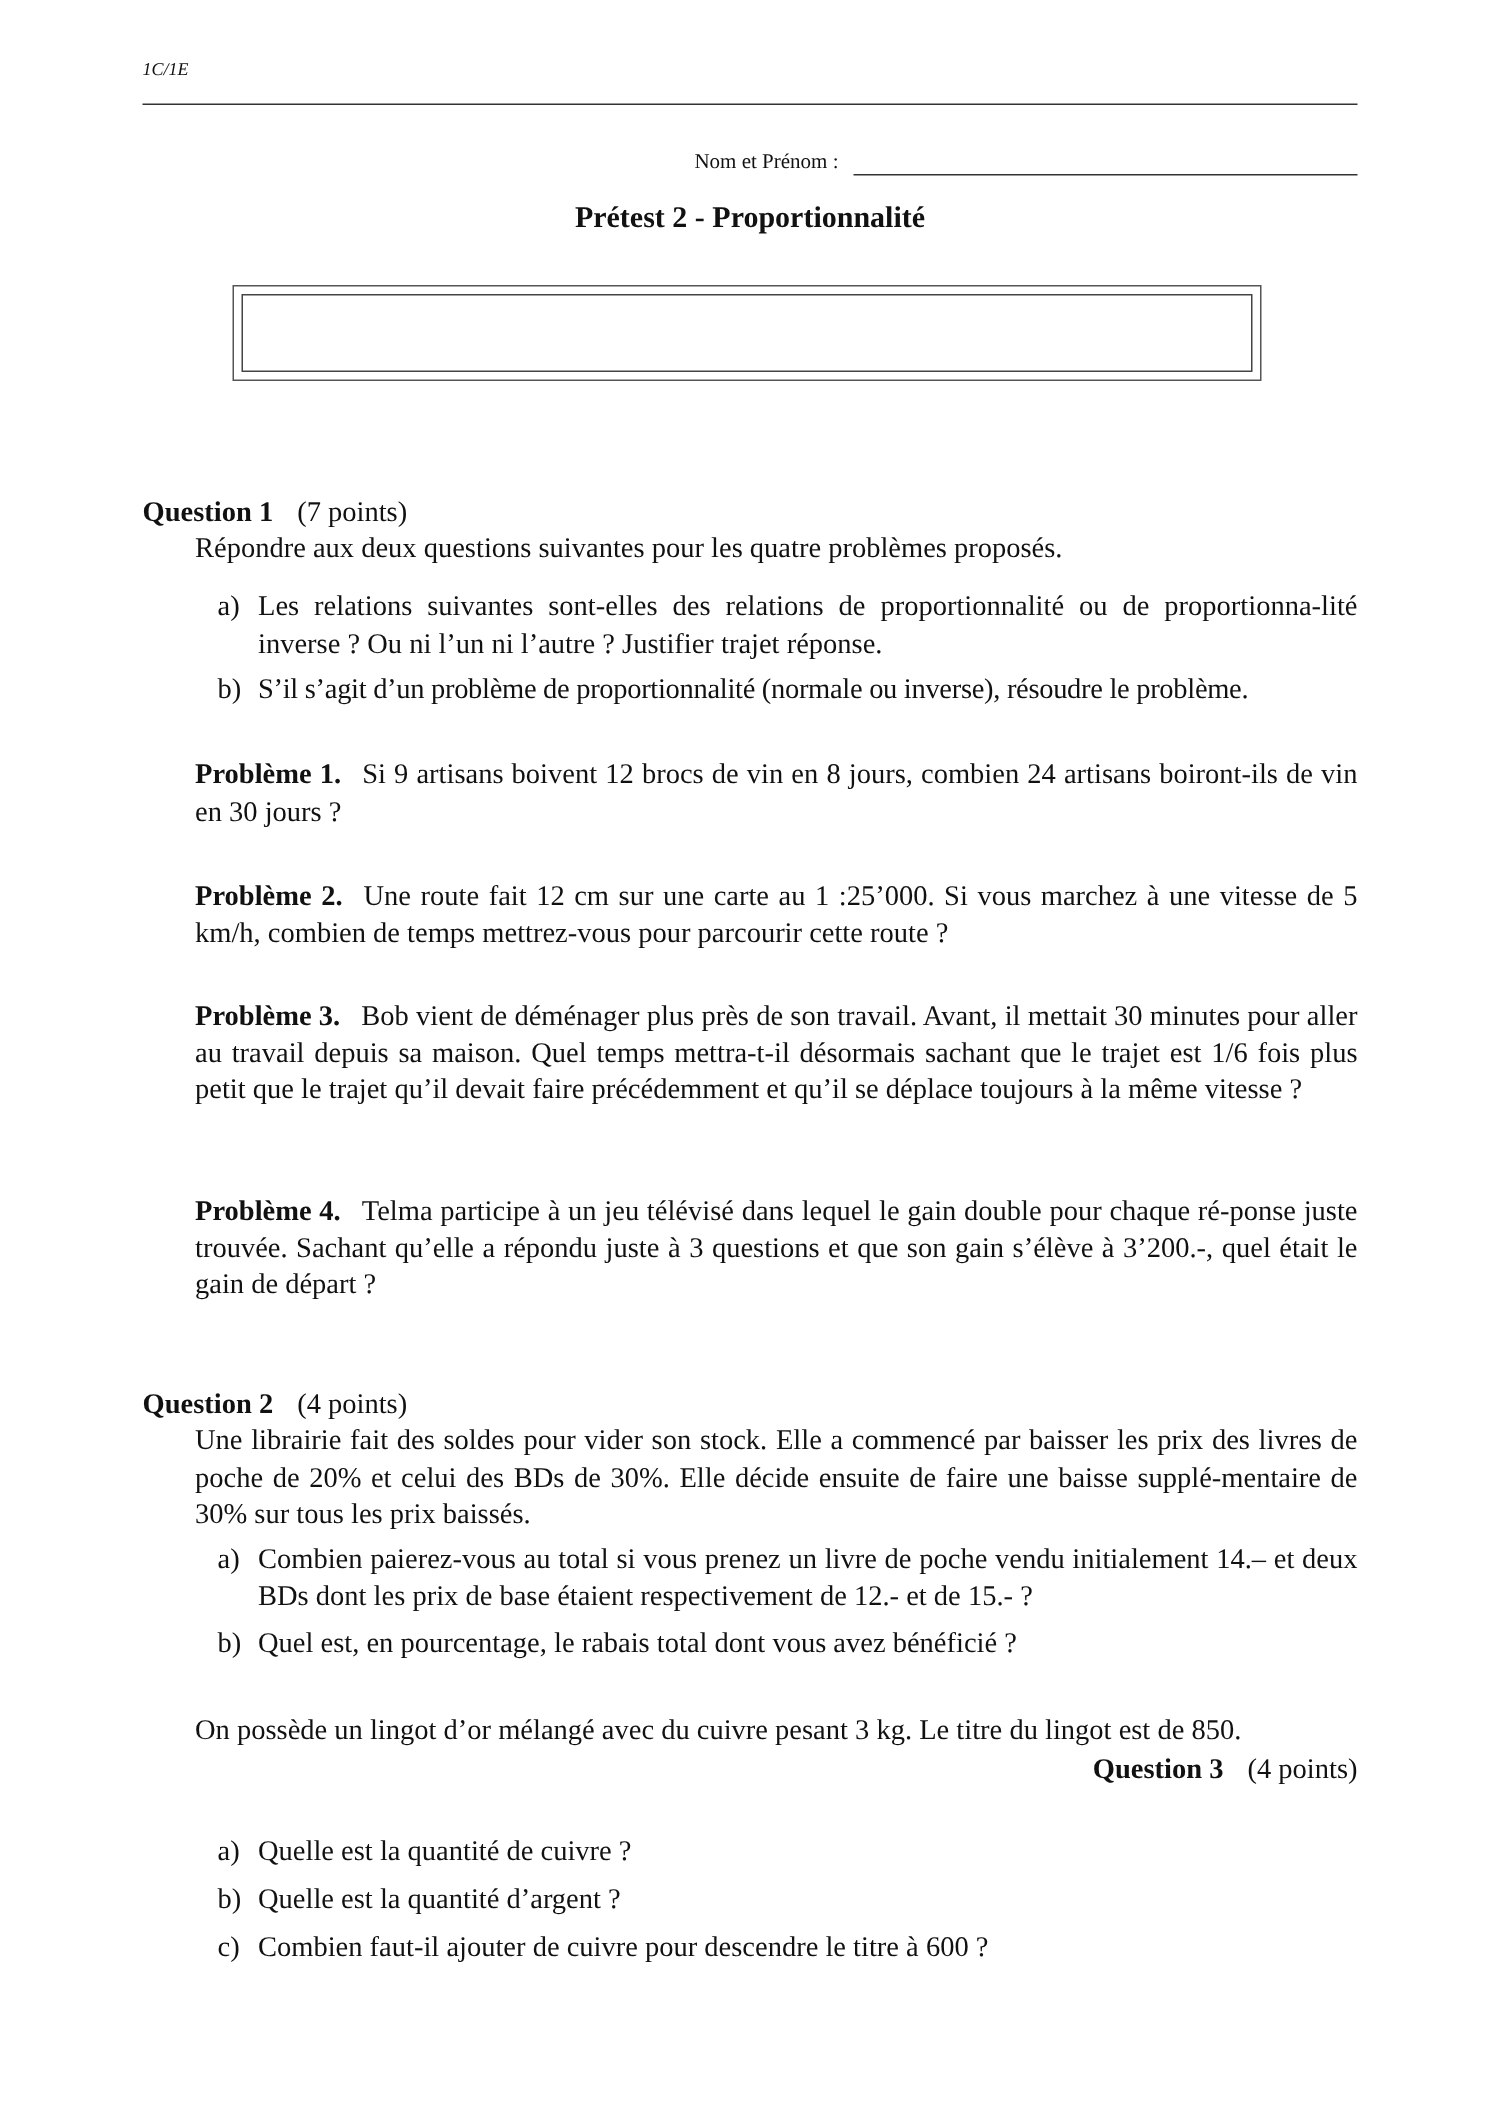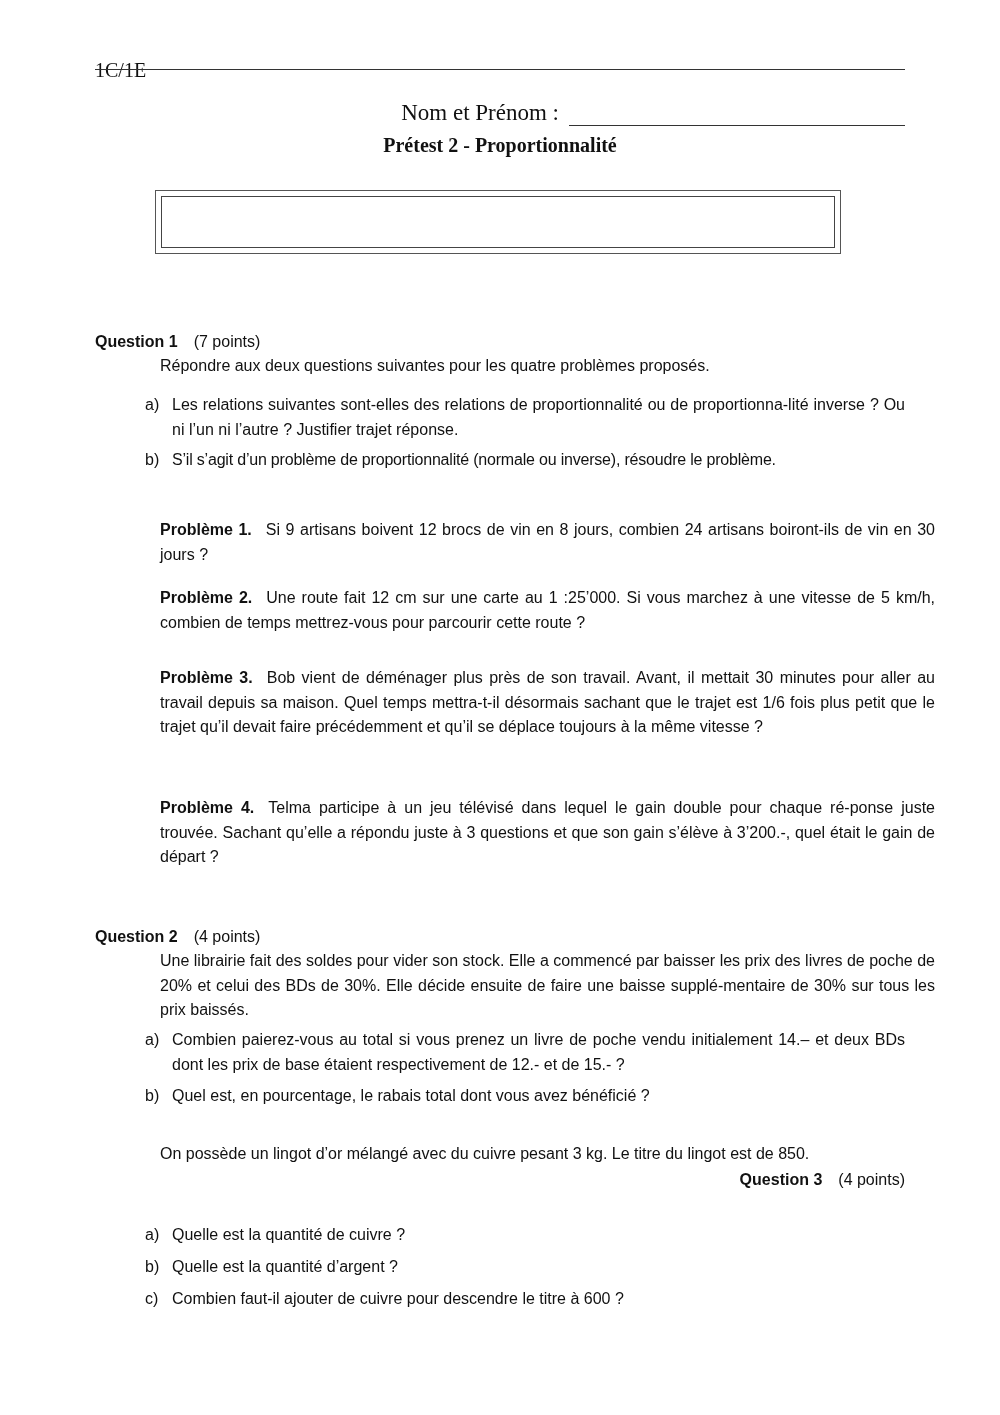--- a/index.html
+++ b/index.html
@@ -3,55 +3,56 @@
 <meta charset="utf-8">
 <style>
   html, body { margin: 0; padding: 0; background: #ffffff; }
   body {
     width: 1000px; height: 1415px; position: relative; overflow: hidden;
     font-family: "DejaVu Serif", "Liberation Serif", serif;
     color: #111111;
   }
   .page { position: absolute; left: 95px; top: 0; width: 810px; }
   .header-label {
-    position: absolute; top: 59px; left: 0;
-    font-size: 20px; letter-spacing: 0px;
+    position: absolute; top: 39px; left: 0;
+    font-size: 12px; letter-spacing: 0px;
     font-family: "Liberation Serif", serif;
+    font-style: italic;
   }
   .header-rule {
     position: absolute; top: 69px; left: 0; width: 810px; height: 0;
     border-top: 1.3px solid #333;
   }
   .name-row {
     position: absolute; top: 100px; left: 0; width: 810px;
     display: flex; justify-content: flex-end; align-items: flex-end;
-    font-family: "Liberation Serif", serif; font-size: 23px;
+    font-family: "Liberation Serif", serif; font-size: 14px;
   }
   .name-label { margin-right: 10px; }
   .name-line { width: 336px; border-bottom: 1px solid #333; height: 16px; }
   .title {
     position: absolute; top: 134px; left: 0; width: 810px; text-align: center;
     font-family: "Liberation Serif", serif; font-weight: bold; font-size: 20px;
   }
   .info-box-outer {
     position: absolute; top: 190px; left: 60px; width: 686px; height: 64px;
     border: 1px solid #555; box-sizing: border-box; padding: 5px;
   }
   .info-box-inner {
     width: 100%; height: 100%; border: 1.3px solid #444; box-sizing: border-box;
     text-align: center; font-family: "Liberation Serif", serif; font-size: 17px;
     line-height: 24px; padding-top: 0px;
   }
   .info-box-inner b { font-weight: bold; }
 
-  .body-text { font-family: Liberation Sans, sans-serif; font-size: 16px; line-height: 24.5px; }
+  .body-text { font-family: Liberation Serif, serif; font-size: 19px; line-height: 24.5px; }
   .q-head { position: absolute; left: 0; width: 810px; }
   .q-head .q-title { font-weight: bold; }
   .q-head .q-points { margin-left: 16px; }
-  .block { position: absolute; left: 35px; width: 775px; text-align: justify; margin-left: 30px; }
+  .block { position: absolute; left: 35px; width: 775px; text-align: justify; }
   .item { position: absolute; left: 50px; width: 760px; display: flex; }
   .item .marker { width: 27px; flex: none; }
   .item .txt { flex: 1; text-align: justify; }
   .prob b { font-weight: bold; margin-right: 14px; }
 </style>
 </head>
 <body>
 
 <div class="page">
 
@@ -77,21 +78,21 @@
 
   <div class="item body-text" style="top:393px;">
     <span class="marker">a)</span>
     <span class="txt">Les relations suivantes sont-elles des relations de proportionnalité ou de proportionna-lité inverse ? Ou ni l’un ni l’autre ? Justifier trajet réponse.</span>
   </div>
   <div class="item body-text" style="top:448px;">
     <span class="marker">b)</span>
     <span class="txt" style="white-space:nowrap; letter-spacing:-0.2px;">S’il s’agit d’un problème de proportionnalité (normale ou inverse), résoudre le problème.</span>
   </div>
 
-  <div class="block body-text prob" style="top:518px;">
+  <div class="block body-text prob" style="top:505px;">
     <b>Problème 1.</b><span>Si 9 artisans boivent 12 brocs de vin en 8 jours, combien 24 artisans boiront-ils de vin en 30 jours ?</span>
   </div>
   <div class="block body-text prob" style="top:586px;">
     <b>Problème 2.</b><span>Une route fait 12 cm sur une carte au 1 :25’000. Si vous marchez à une vitesse de 5 km/h, combien de temps mettrez-vous pour parcourir cette route ?</span>
   </div>
   <div class="block body-text prob" style="top:666px;">
     <b>Problème 3.</b><span>Bob vient de déménager plus près de son travail. Avant, il mettait 30 minutes pour aller au travail depuis sa maison. Quel temps mettra-t-il désormais sachant que le trajet est 1/6 fois plus petit que le trajet qu’il devait faire précédemment et qu’il se déplace toujours à la même vitesse ?</span>
   </div>
   <div class="block body-text prob" style="top:796px;">
     <b>Problème 4.</b><span>Telma participe à un jeu télévisé dans lequel le gain double pour chaque ré-ponse juste trouvée. Sachant qu’elle a répondu juste à 3 questions et que son gain s’élève à 3’200.-, quel était le gain de départ ?</span>

